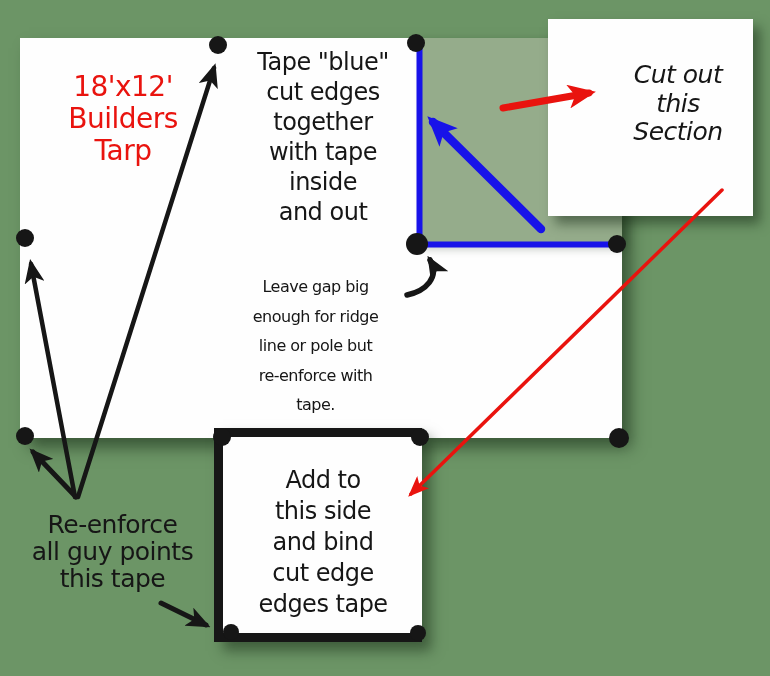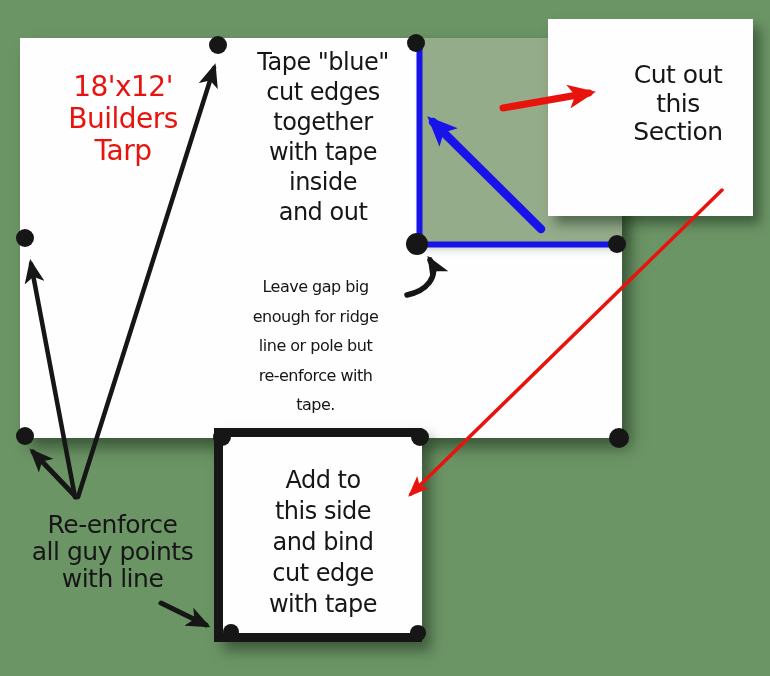--- a/index.html
+++ b/index.html
@@ -41,21 +41,21 @@
     box-sizing:border-box;
     box-shadow:9px 9px 12px rgba(20,40,20,.5);
   }
   .note{
     white-space:pre-line;text-align:center;
     letter-spacing:-0.5px;
   }
   .red-label{left:38px;top:71px;width:170px;font-size:28px;line-height:32px;color:var(--red);}
   .tape-note{left:218px;top:47px;width:210px;font-size:24px;line-height:30px;}
   .gap-note{left:193px;top:272px;width:245px;font-size:16px;line-height:29.5px;}
-  .cutout-note{left:598px;top:61px;width:160px;font-size:25px;line-height:28.5px;}
+  .cutout-note{left:598px;top:61px;width:160px;font-size:25px;line-height:28.5px;font-style:italic;}
   .add-note{left:228px;top:465px;width:190px;font-size:24px;line-height:31px;}
   .guy-note{left:5px;top:511px;width:215px;font-size:25px;line-height:27px;}
   svg.overlay{position:absolute;left:0;top:0;pointer-events:none;}
   .dot{fill:var(--ink);}
   .blue-line{stroke:var(--blue);stroke-width:6;stroke-linecap:round;}
   .ink-arrow{stroke:var(--ink);fill:none;stroke-linecap:round;}
   .red-arrow{stroke:var(--red);fill:none;stroke-linecap:round;}
   .blue-arrow{stroke:var(--blue);fill:none;stroke-linecap:round;}
   .ink-fill{fill:var(--ink);}
   .red-fill{fill:var(--red);}
@@ -86,24 +86,24 @@
 line or pole but
 re-enforce with
 tape.</div>
 <div class="abs note cutout-note">Cut out
 this
 Section</div>
 <div class="abs note add-note">Add to
 this side
 and bind
 cut edge
-with tape</div>
+edges tape</div>
 <div class="abs note guy-note">Re-enforce
 all guy points
-with line</div>
+this tape</div>
 
 <svg class="overlay" width="770" height="676" viewBox="0 0 770 676">
   <defs>
     <marker id="mk-ink" markerUnits="userSpaceOnUse" markerWidth="24" markerHeight="20" refX="19" refY="10" orient="auto">
       <path class="ink-fill" d="M0,0 L24,10 L0,20 L6,10 Z"></path>
     </marker>
     <marker id="mk-red-big" markerUnits="userSpaceOnUse" markerWidth="28" markerHeight="24" refX="21" refY="12" orient="auto">
       <path class="red-fill" d="M0,0 L28,12 L0,24 L7,12 Z"></path>
     </marker>
     <marker id="mk-red" markerUnits="userSpaceOnUse" markerWidth="21" markerHeight="17" refX="17" refY="8.5" orient="auto">

